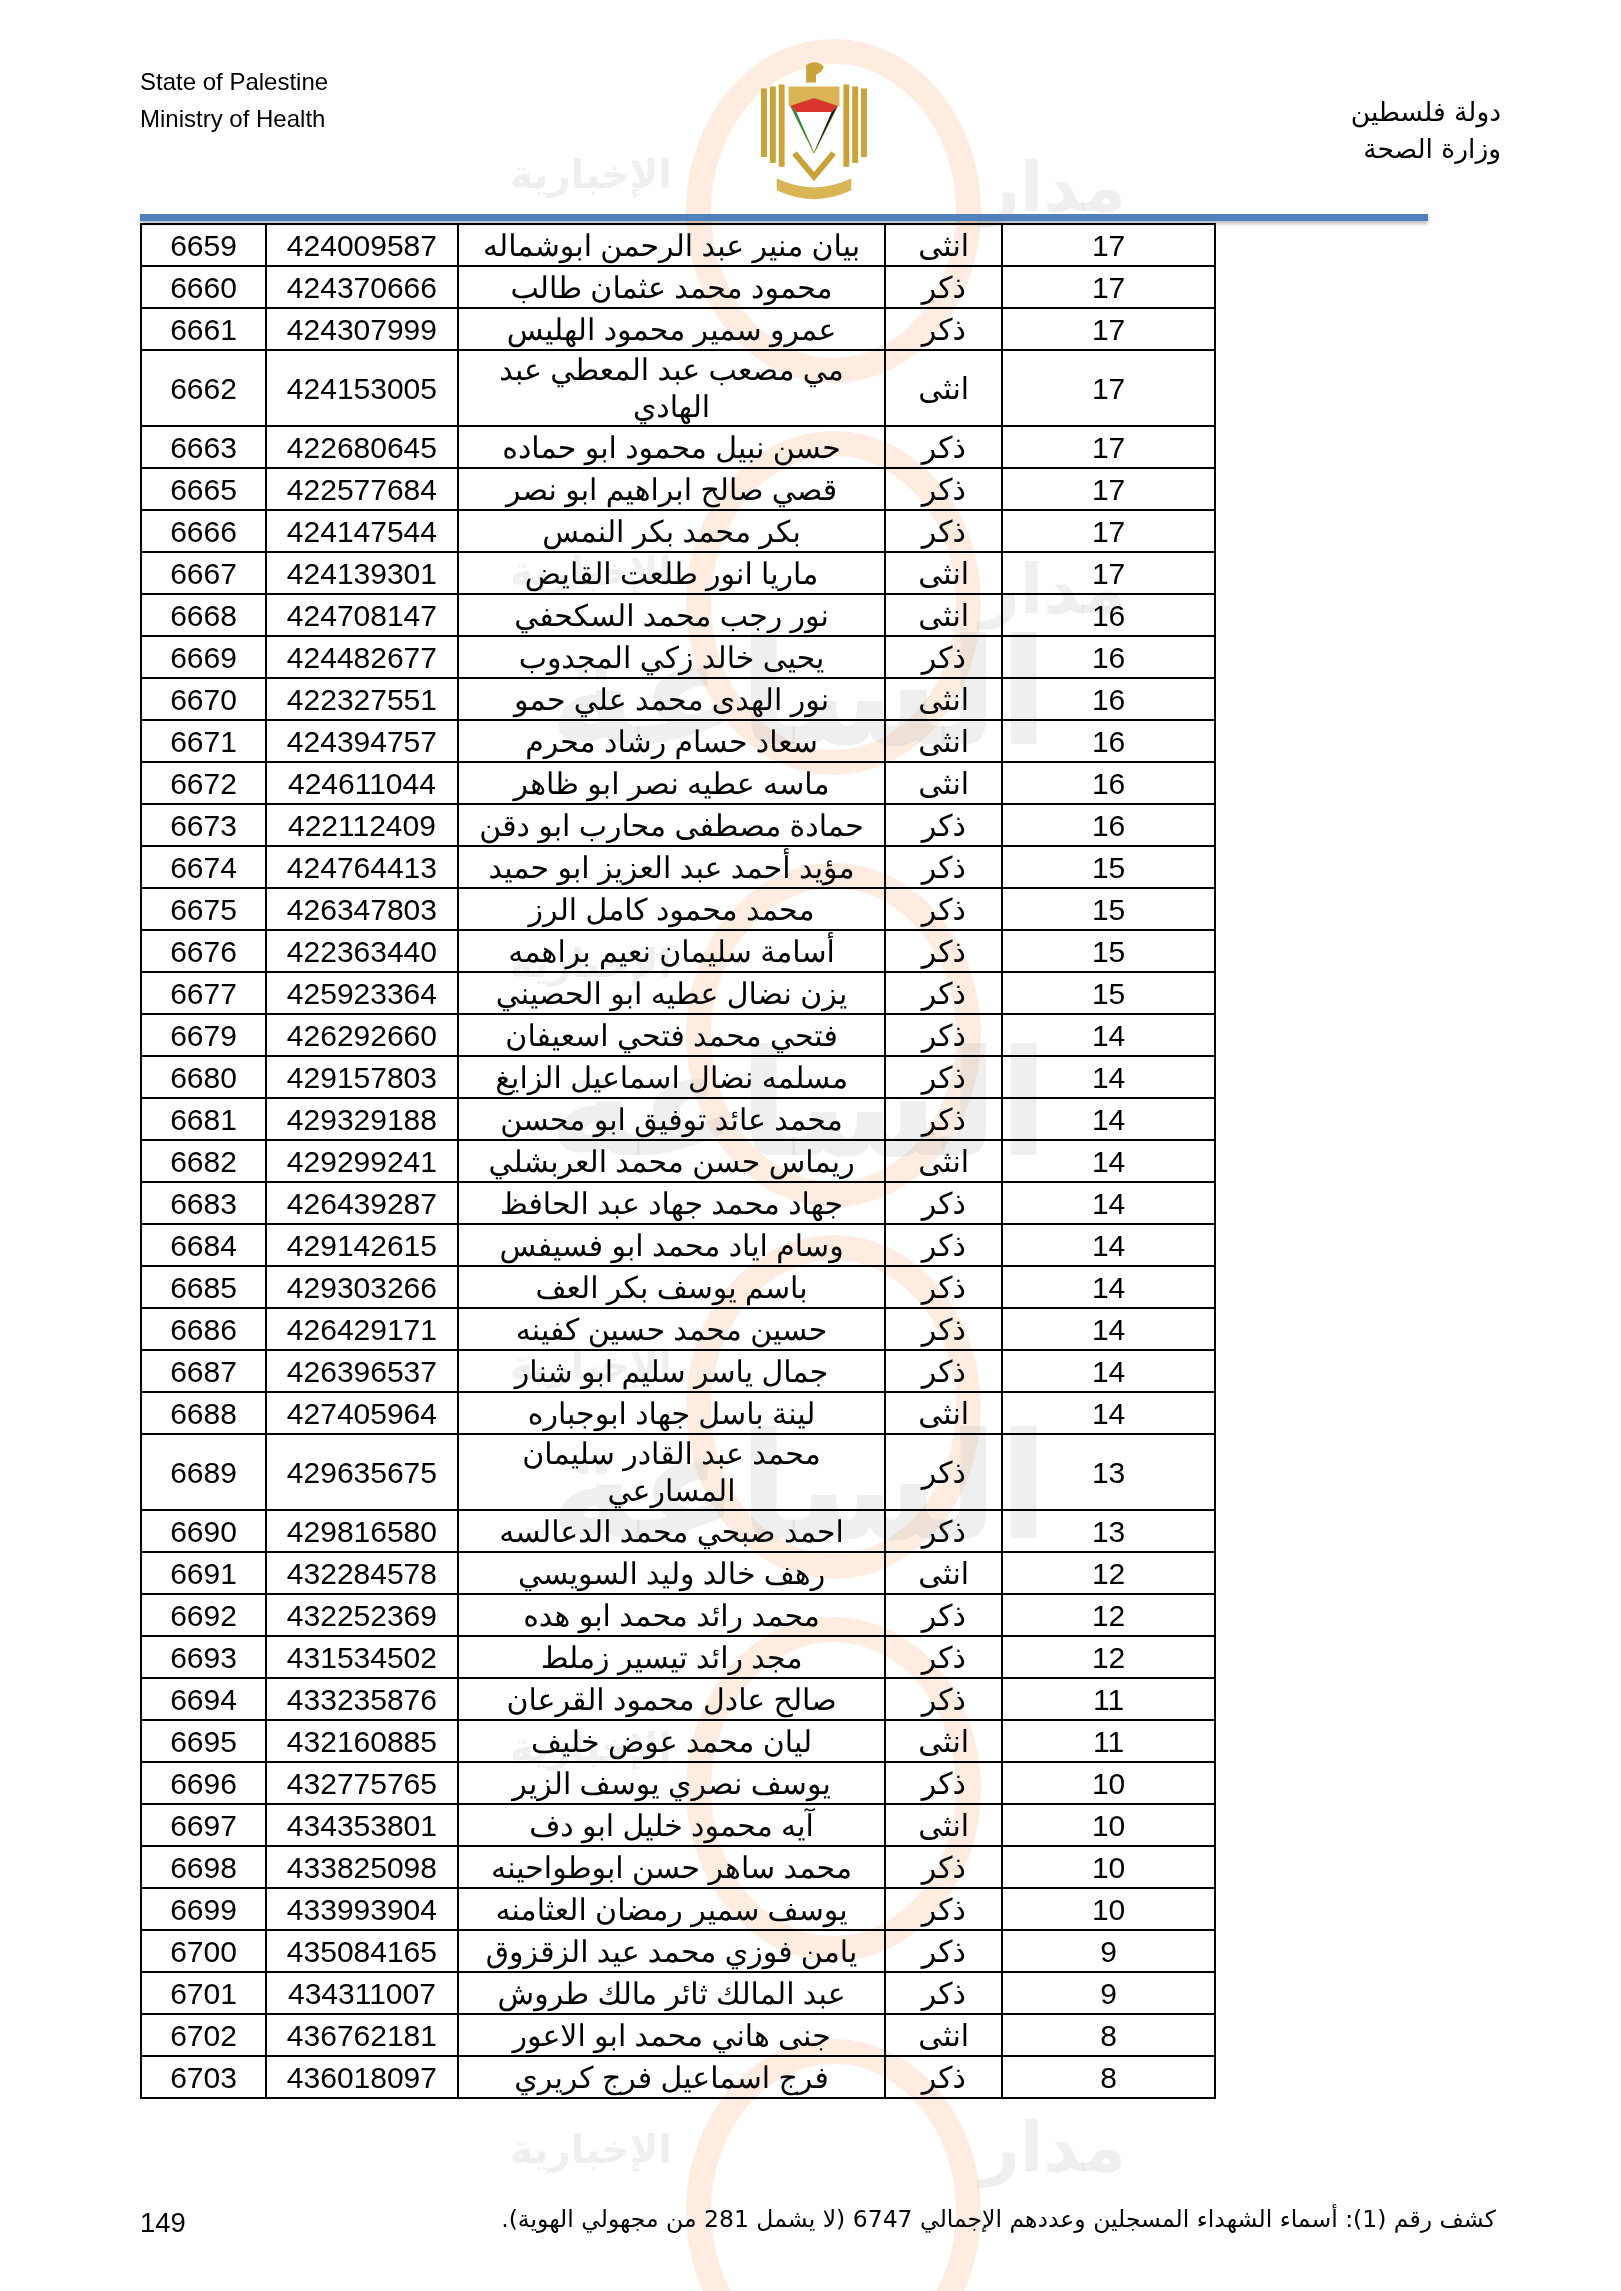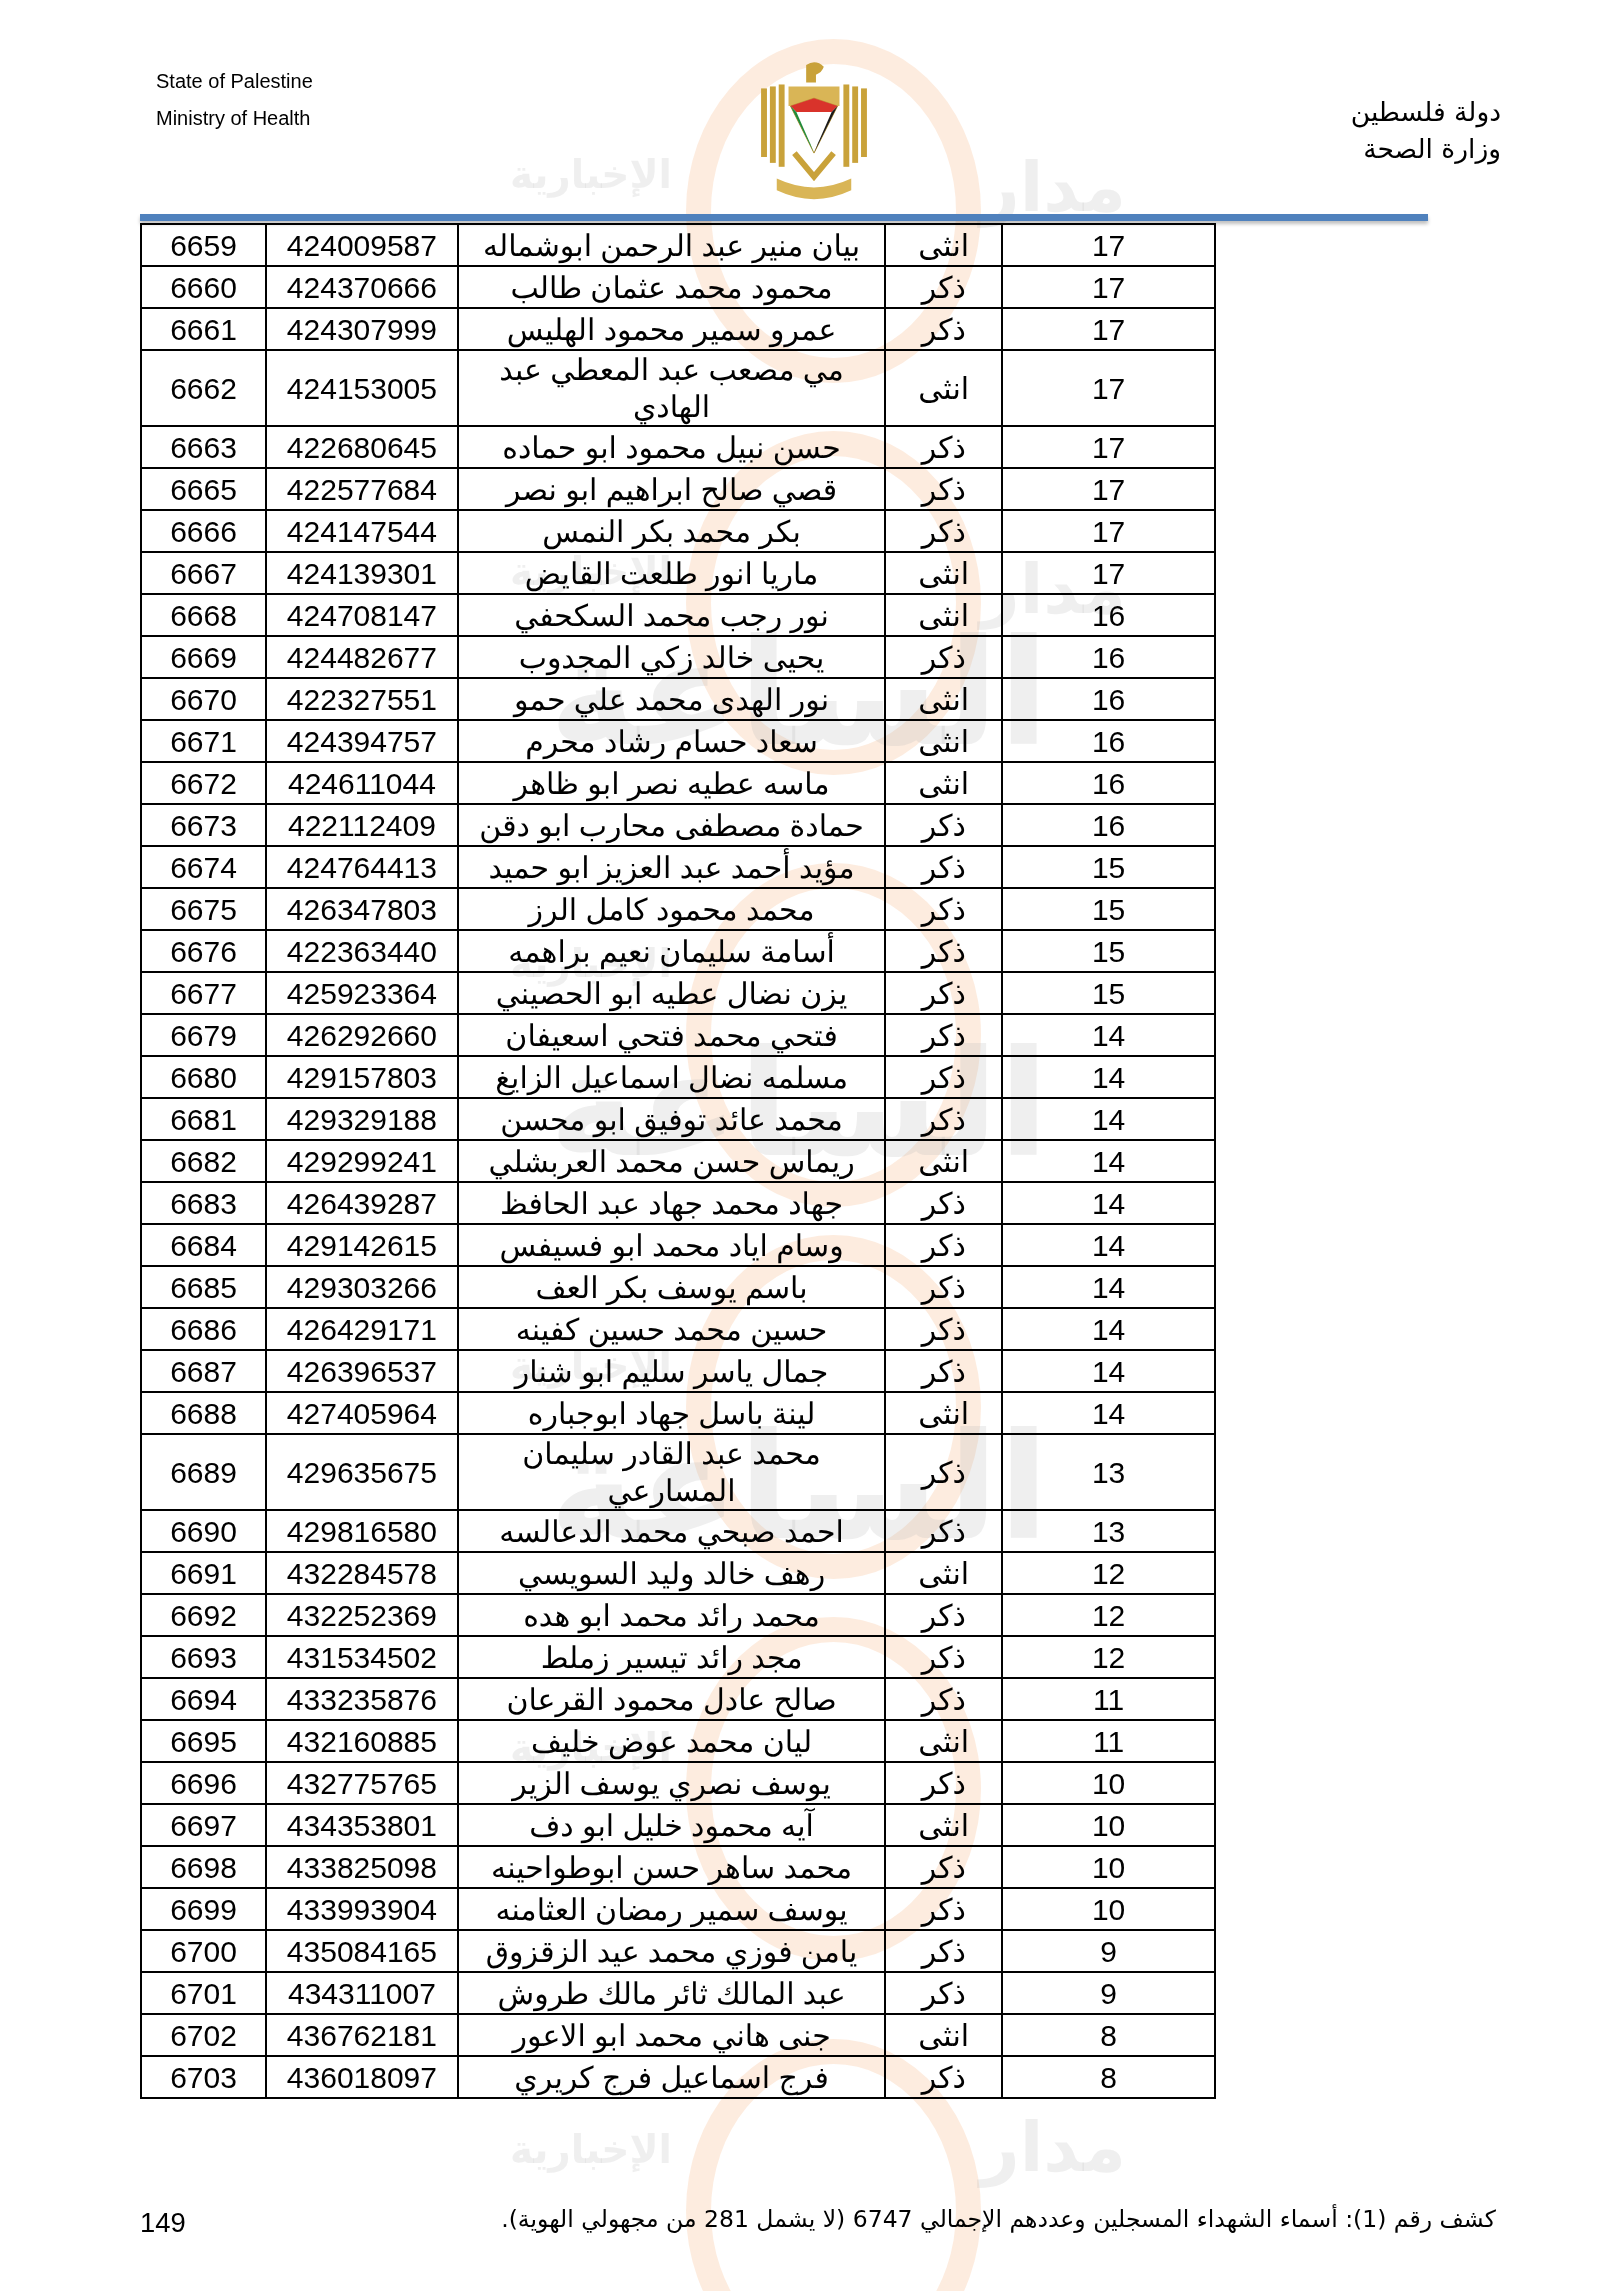--- a/index.html
+++ b/index.html
@@ -3,21 +3,21 @@
   <meta charset="utf-8">
   <style>
     html, body { margin: 0; padding: 0; background: #ffffff; }
     body { width: 1621px; height: 2292px; position: relative; overflow: hidden;
            font-family: "Liberation Sans", sans-serif; color: #000; }
 
     .watermark { position: absolute; pointer-events: none; z-index: 0; }
     .wm-ring { border-radius: 50%; border: 25.5px solid rgba(246,170,110,0.22); }
     .wm-word { color: rgba(180,180,180,0.22); font-weight: bold; font-family: "DejaVu Sans", sans-serif; }
 
-    .hdr-en { position: absolute; left: 156px; top: 63px; font-size: 20px; line-height: 37px; }
+    .hdr-en { position: absolute; left: 140px; top: 63px; font-size: 24px; line-height: 37px; }
     .hdr-ar { position: absolute; right: 120px; top: 61px; font-size: 26.5px; line-height: 37px;
               direction: rtl; text-align: right; font-family: "DejaVu Sans", sans-serif; margin-top: 32px; }
     .emblem { position: absolute; left: 755px; top: 59px; width: 118px; height: 147px; z-index: 2; }
 
     .blue-line { position: absolute; left: 140px; top: 214px; width: 1288px; height: 6.9px;
                  background: #4f81bd; box-shadow: 0 2.9px 3.9px rgba(0,0,0,0.25); z-index: 2; }
 
     table.roster { position: absolute; left: 140px; top: 223px; width: 1076px;
                    border-collapse: collapse; z-index: 3; background: transparent; }
     table.roster td { border: 2.5px solid #000; height: 40px; padding: 0;

